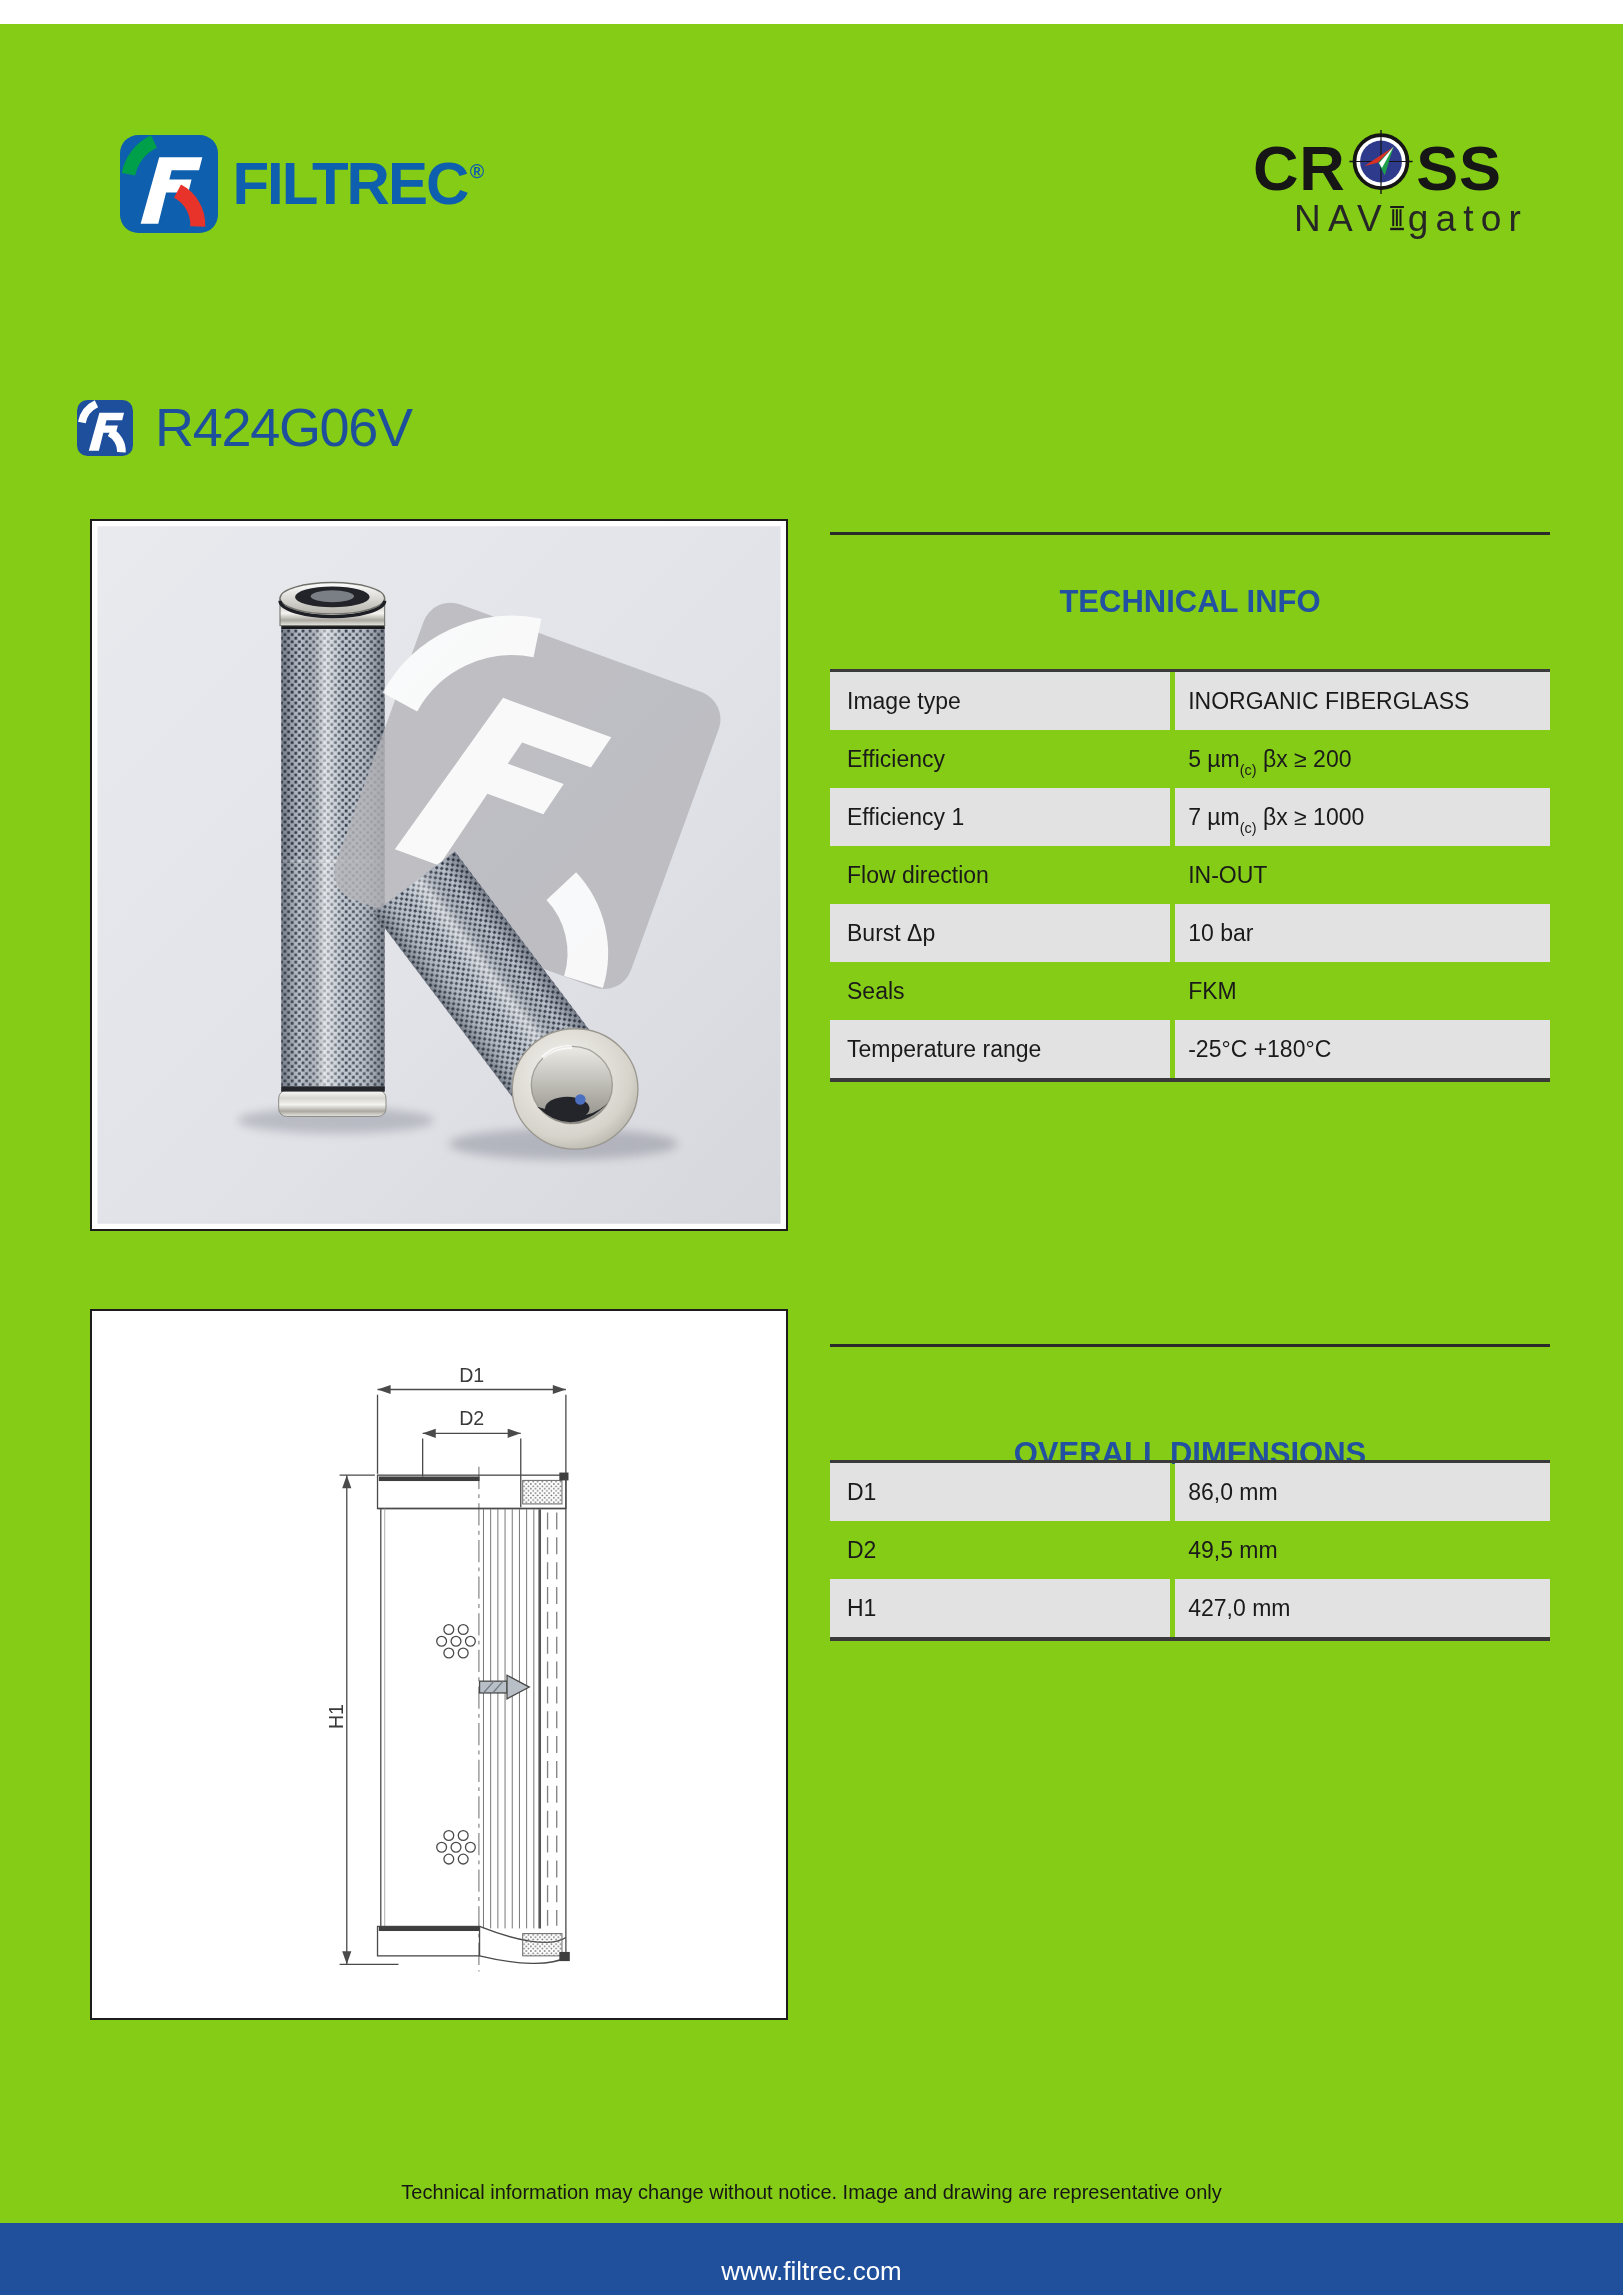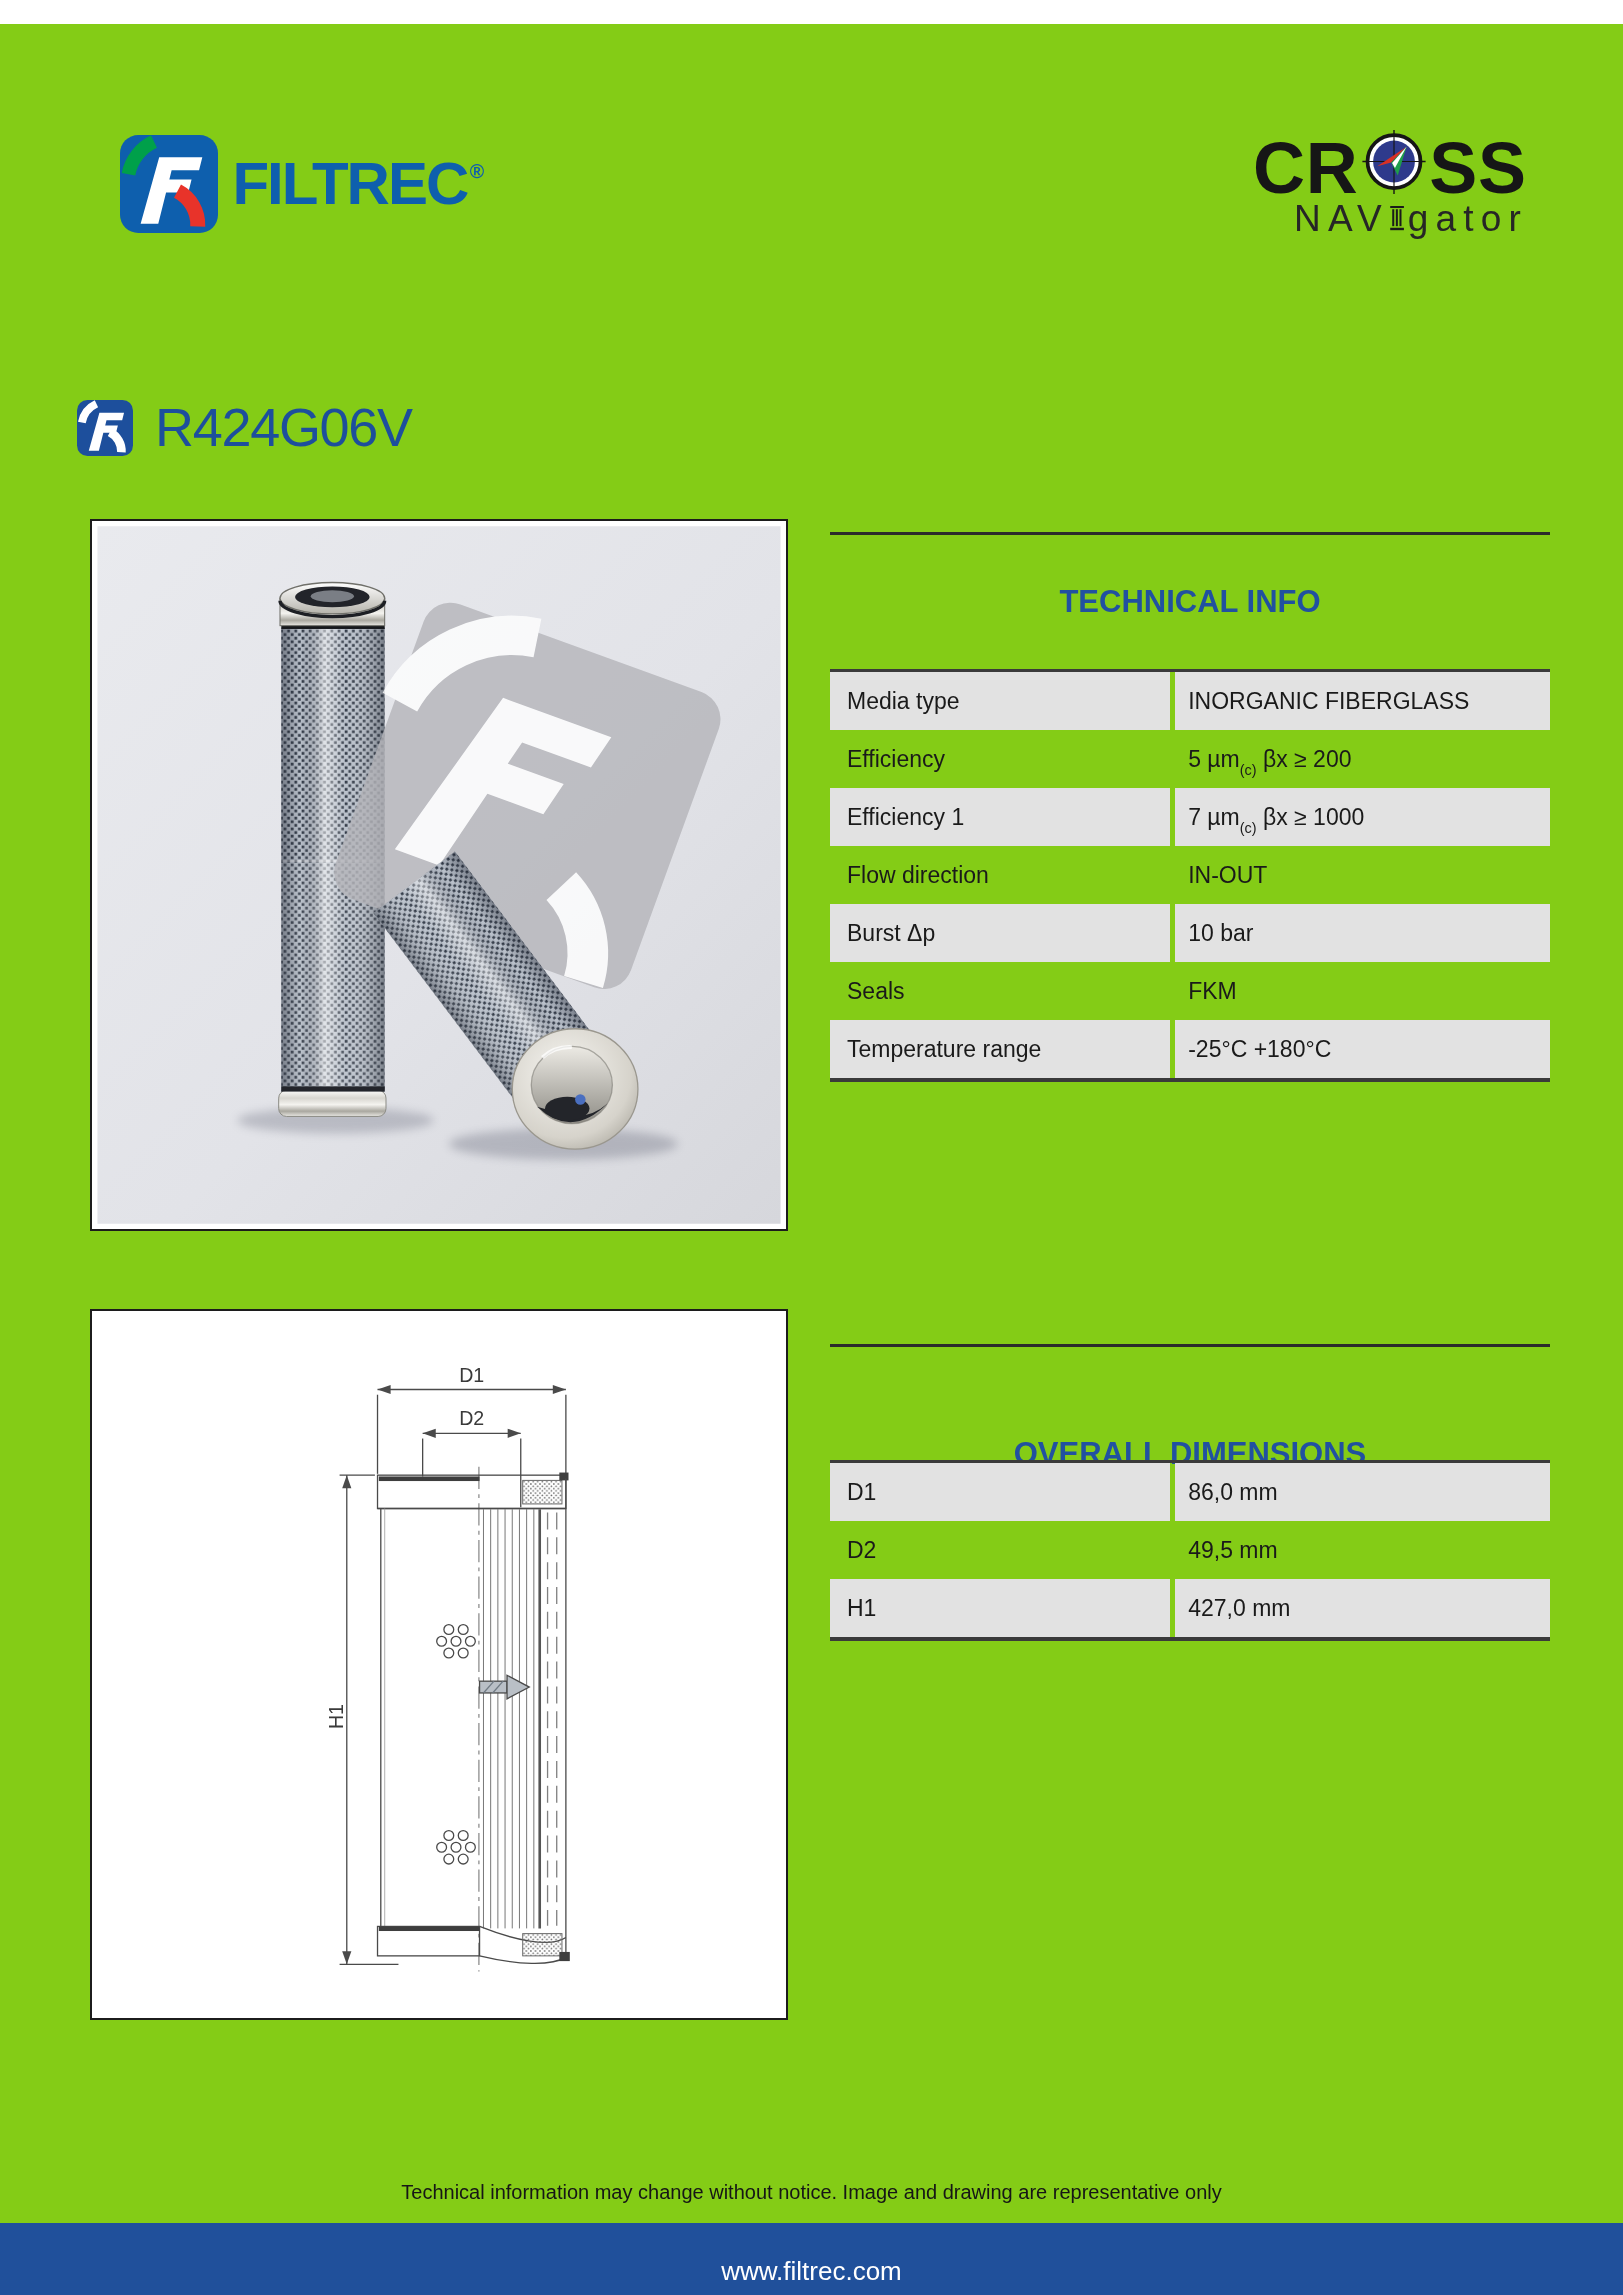--- a/index.html
+++ b/index.html
@@ -7,21 +7,21 @@
   body { font-family:"Liberation Sans", sans-serif; color:#1a1a1a; }
   .page { position:relative; width:1623px; height:2295px; background:#84cc16; overflow:hidden;margin-top:24px; }
 
   
   .filtrec-logo { position:absolute; left:120px; top:111px; display:flex; align-items:center; }
   .filtrec-mark { width:98px; height:98px; display:block; }
   .filtrec-word { font-size:60px; font-weight:800; letter-spacing:-2px; color:#0e5fad; margin-left:14.4px; line-height:98px; }
   .filtrec-reg  { font-size:19.6px; font-weight:700; color:#0e5fad; vertical-align:26px; margin-left:2.6px; }
 
   .cross-logo { position:absolute; left:1253px; top:105px; width:275px; }
-  .cross-line1 { display:flex; align-items:center; font-weight:900; font-size:72px; letter-spacing:0.7px; color:#161616; line-height:79px; }
+  .cross-line1 { display:flex; align-items:center; font-weight:900; font-size:63px; letter-spacing:0.7px; color:#161616; line-height:79px; }
   .cross-compass { width:76px; height:79px; margin:0 -2.6px; }
   .cross-line2 { display:flex; align-items:flex-end; margin-left:41px; margin-top:-10.5px; font-weight:300; font-size:37px; letter-spacing:7.2px; color:#262626; }
   .cross-pillar { width:23.6px; height:41px; margin:0 2.6px 1.3px 0; }
 
   
   .product-title { position:absolute; left:77px; top:372px; display:flex; align-items:center; }
   .product-mark { width:56px; height:56px; display:block; }
   .product-code { font-size:54px; font-weight:400; letter-spacing:-1.3px; color:#1d4f9c; margin-left:22px; line-height:63px; }
 
   
@@ -209,21 +209,21 @@
       </g>
     </svg>
   </div>
 
   <div class="hrule rule-tech"></div>
   <h2 class="section-title title-tech">TECHNICAL INFO</h2>
 
   <div class="datatable dt-tech">
     <div class="tline"></div>
     <div class="trow gray">
-      <div class="tcell c1">Media type</div>
+      <div class="tcell c1">Image type</div>
       <div class="tcell c2">
           <span class="val"><span>INORGANIC FIBERGLASS</span><span class="sub"></span><span></span></span>
         </div>
     </div>
     <div class="trow">
       <div class="tcell c1">Efficiency</div>
       <div class="tcell c2">
           <span class="val"><span>5 µm</span><span class="sub">(c)</span><span> βx ≥ 200</span></span>
         </div>
     </div>

